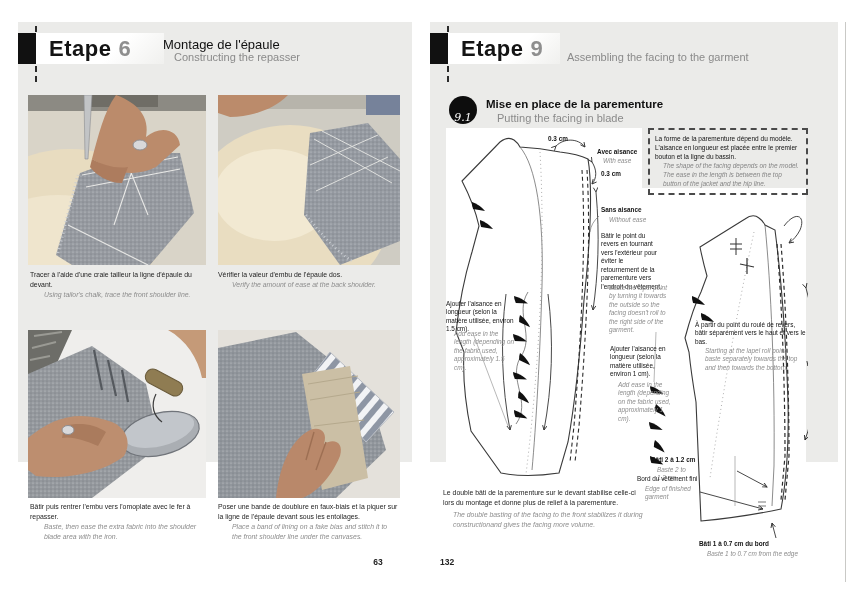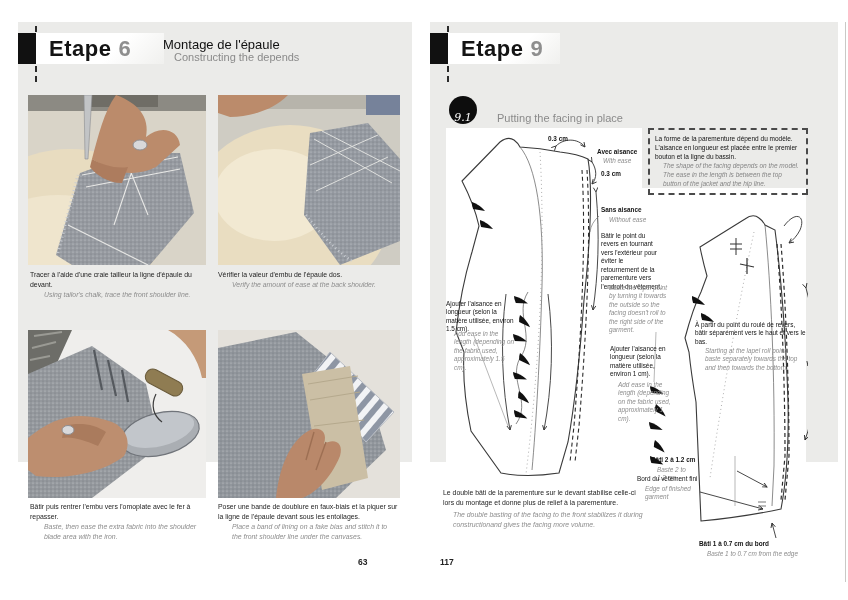--- a/index.html
+++ b/index.html
@@ -50,21 +50,21 @@
 <div id="canvas">
 
   <div class="page" id="page-left">
     <div class="etape-dash" style="left:17px;top:4px;height:56px;"></div>
     <div class="tab-black" style="left:0;top:11px;width:18px;height:31px;"></div>
     <div class="etape-box" style="left:18px;top:11px;width:128px;height:31px;">
       <span class="etape-word">Etape</span>
       <span class="etape-num">6</span>
     </div>
     <div class="hdr-fr" style="left:145px;top:15px;">Montage de l'épaule</div>
-    <div class="hdr-en" style="left:156px;top:29px;">Constructing the depends</div>
+    <div class="hdr-en" style="left:156px;top:29px;">Constructing the repasser</div>
 
     <div class="photo" style="left:10px;top:73px;width:178px;height:170px;">
       <svg width="178" height="170" viewBox="0 0 178 170">
         <defs>
             <pattern id="tx1" width="4" height="4" patternUnits="userSpaceOnUse">
           <rect width="4" height="4" fill="none"></rect>
               <circle cx="1" cy="1" r="0.6" fill="#ffffff" opacity="0.5"></circle>
               <circle cx="3" cy="3" r="0.6" fill="#4b4f54" opacity="0.45"></circle>
             </pattern>
           </defs>
@@ -171,35 +171,37 @@
 
     <div class="cap" style="left:12px;top:480px;width:176px;">
       <div class="fr">Bâtir puis rentrer l'embu vers l'omoplate avec le fer à repasser.</div>
       <div class="en">Baste, then ease the extra fabric into the shoulder blade area with the iron.</div>
     </div>
     <div class="cap" style="left:200px;top:480px;width:180px;">
       <div class="fr">Poser une bande de doublure en faux-biais et la piquer sur la ligne de l'épaule devant sous les entoilages.</div>
       <div class="en">Place a band of lining on a fake bias and stitch it to the front shoulder line under the canvases.</div>
     </div>
 
-    <div class="pagenum" style="left:340px;top:535px;width:40px;text-align:left;">63</div>
+    <div class="pagenum" style="left:340px;top:535px;width:40px;text-align:center;">63</div>
   </div>
 
   <div class="page" id="page-right">
     <div class="etape-dash" style="left:17px;top:4px;height:56px;"></div>
     <div class="tab-black" style="left:0;top:11px;width:18px;height:31px;"></div>
     <div class="etape-box" style="left:18px;top:11px;width:112px;height:31px;">
       <span class="etape-word">Etape</span>
       <span class="etape-num">9</span>
     </div>
+    <div class="hdr-en" style="left:137px;top:29px;">Assembling the facing to the garment</div>
 
     <div class="badge" style="left:19px;top:74px;align-items:flex-end;">
       <span>9.1</span>
     </div>
-    <div class="sec-en" style="left:67px;top:90px;">Putting the facing in place</div>
+    <div class="sec-fr" style="left:56px;top:76px;">Mise en place de la parementure</div>
+    <div class="sec-en" style="left:67px;top:90px;">Putting the facing in blade</div>
 
     <div id="diagram">
       <svg width="364" height="434" viewBox="0 0 364 434" style="position:absolute;left:0;top:0;">
         <defs>
           <marker id="ah" markerWidth="7" markerHeight="7" refX="5.5" refY="3" orient="auto">
             <path d="M0.5,0.5 L5.5,3 L0.5,5.5" fill="none" stroke="#333" stroke-width="1"></path>
           </marker>
           <path id="wg" d="M0,0 Q8,0.5 15,5 L3,6.5 Q0.5,3 0,0 Z" fill="#101010"></path>
         </defs>
 
@@ -297,17 +299,17 @@
       <div class="dlab b" style="left:207px;top:330px;">Bâti 2 à 1.2 cm</div>
       <div class="dlab i" style="left:213px;top:340px;width:36px;">Baste 2 to 1.2 cm</div>
       <div class="dlab" style="left:193px;top:349px;">Bord du vêtement fini</div>
       <div class="dlab i" style="left:201px;top:359px;width:48px;">Edge of finished garment</div>
       <div class="dlab b" style="left:255px;top:414px;">Bâti 1 à 0.7 cm du bord</div>
       <div class="dlab i" style="left:263px;top:424px;">Baste 1 to 0.7 cm from the edge</div>
     </div>
 
     <div class="footer-fr" style="left:13px;top:466px;width:198px;">Le double bâti de la parementure sur le devant stabilise celle-ci lors du montage et donne plus de relief à la parementure.</div>
     <div class="footer-en" style="left:13px;top:488px;width:206px;">The double basting of the facing to the front stabilizes it during constructionand gives the facing more volume.</div>
-    <div class="pagenum" style="left:10px;top:535px;">117</div>
+    <div class="pagenum" style="left:10px;top:535px;">132</div>
   </div>
 
   <div class="edge-line"></div>
 </div>
 
 </body></html>

